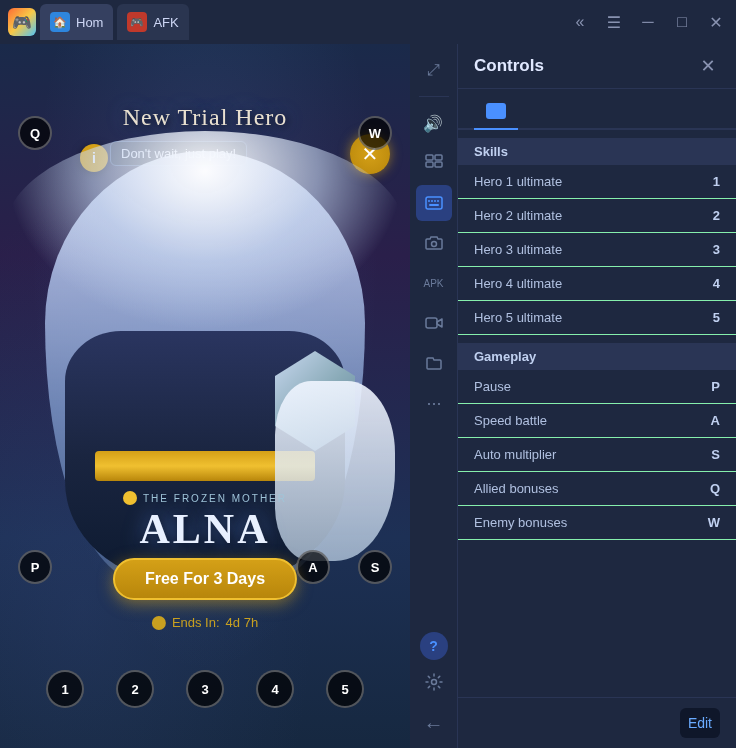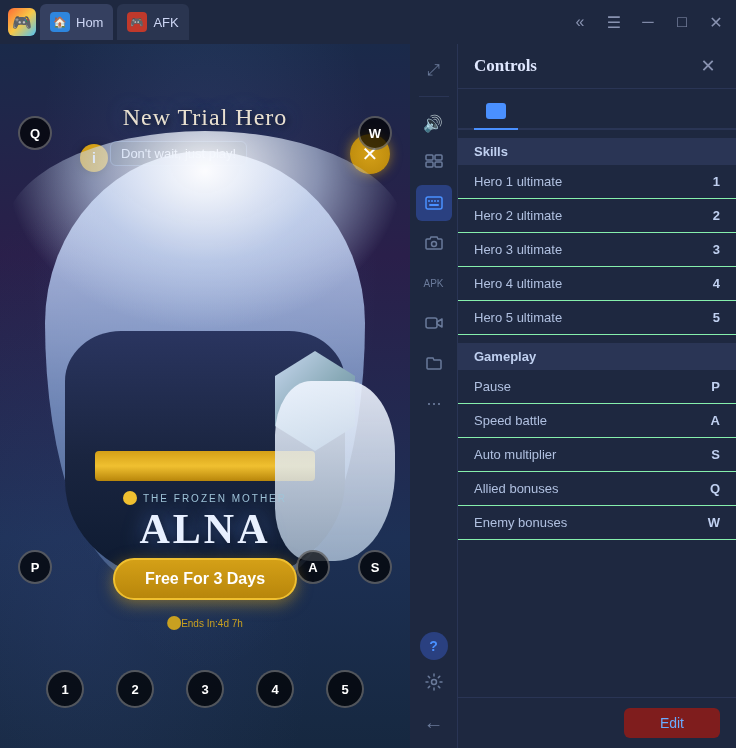--- a/index.html
+++ b/index.html
@@ -291,22 +291,23 @@
     }
 
     
     .ends-in {
       position: absolute;
       bottom: 118px;
       left: 50%;
       transform: translateX(-50%);
       display: flex;
       align-items: center;
+      gap: 6px;
       color: #c8a020;
-      font-size: 10px;
+      font-size: 13px;
       white-space: nowrap;
     }
     .clock-icon {
       width: 14px; height: 14px;
       background: #c8a020;
       border-radius: 50%;
       position: relative;
     }
 
     
@@ -340,21 +341,20 @@
       display: flex;
       flex-direction: column;
       overflow: hidden;
     }
     .controls-header {
       display: flex;
       align-items: center;
       justify-content: space-between;
       padding: 10px 16px;
       border-bottom: 1px solid #2a3555;
-      font-family: Liberation Serif, serif;
     }
     .controls-title {
       color: #e0e8ff;
       font-size: 17px;
       font-weight: 600;
     }
     .controls-close {
       color: #8892b0;
       font-size: 18px;
       cursor: pointer;
@@ -422,25 +422,25 @@
       text-align: right;
     }
 
     .controls-footer {
       padding: 10px 16px;
       border-top: 1px solid #2a3555;
       display: flex;
       justify-content: flex-end;
     }
     .edit-btn {
-      background: #7f1d1d;
+      background: #0f172a;
       color: #6aabff;
       border: none;
       border-radius: 6px;
-      padding: 7px 36px;
+      padding: 7px 8px;
       font-size: 14px;
       cursor: pointer;
     }
 
     
     .back-btn {
       color: #6a7a9a;
       font-size: 20px;
       cursor: pointer;
       width: 36px; height: 36px;

